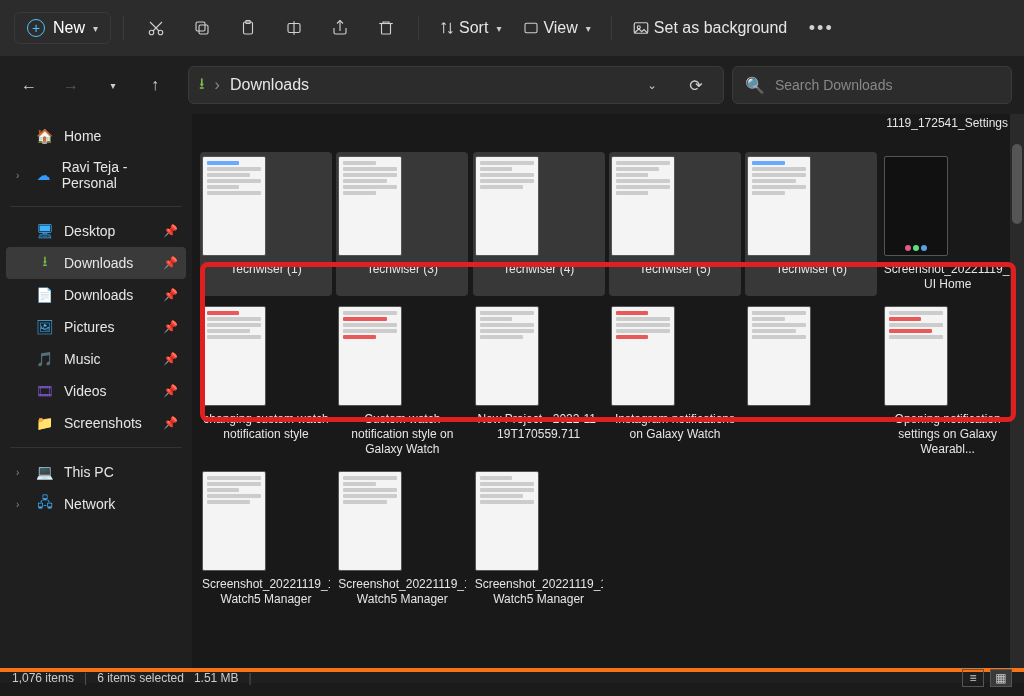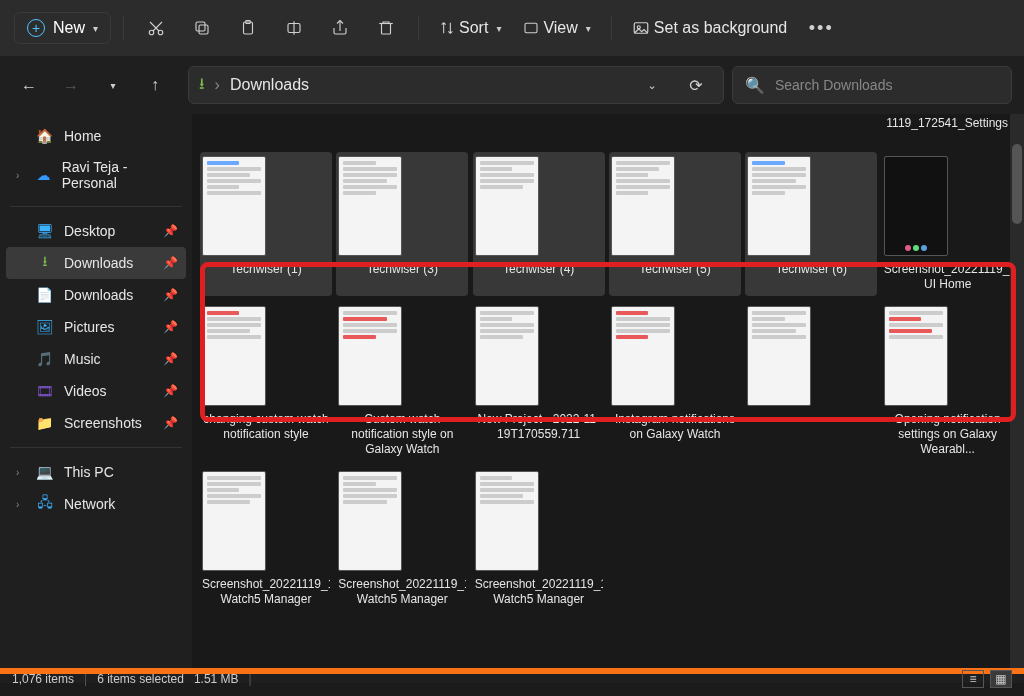--- a/index.html
+++ b/index.html
@@ -47,21 +47,21 @@
   .thumb .bar { height:4px; background:#ccc; border-radius:1px;}
   .thumb .bar.blue { background:#6aa9ff;}
   .thumb .bar.red { background:#e85a5a;}
   .thumb .bar.short { width:60%; }
   .thumb .bar.med { width:80%; }
   .fname { font-size:12px; color:#e6e6e6; text-align:center; margin-top:6px; line-height:1.25; max-height:60px; overflow:hidden; }
   
   .scrollbar { position:absolute; top:0; right:0; width:14px; height:100%; background:#2a2a2a;}
   .scroll-thumb { position:absolute; right:2px; top:30px; width:10px; height:80px; background:#555; border-radius:5px;}
   
-  .statusbar { height:15px; background:#1f1f1f; display:flex; align-items:center; padding:0 12px; font-size:12px; color:#ccc; gap:10px; border-top:6px solid #f97316;}
+  .statusbar { height:15px; background:#1f1f1f; display:flex; align-items:center; padding:0 12px; font-size:12px; color:#ccc; gap:10px; border-top:4px solid #f97316;}
   .statusbar .ssep { color:#555; }
   .status-right { margin-left:auto; display:flex; gap:6px;}
   .view-toggle { width:22px; height:18px; border:1px solid #555; display:flex; align-items:center; justify-content:center; cursor:pointer; }
   .view-toggle.active { background:#3a3a3a; }
 </style>
 </head>
 <body>
 
 <div class="titlebar">
   <div class="new-btn">

